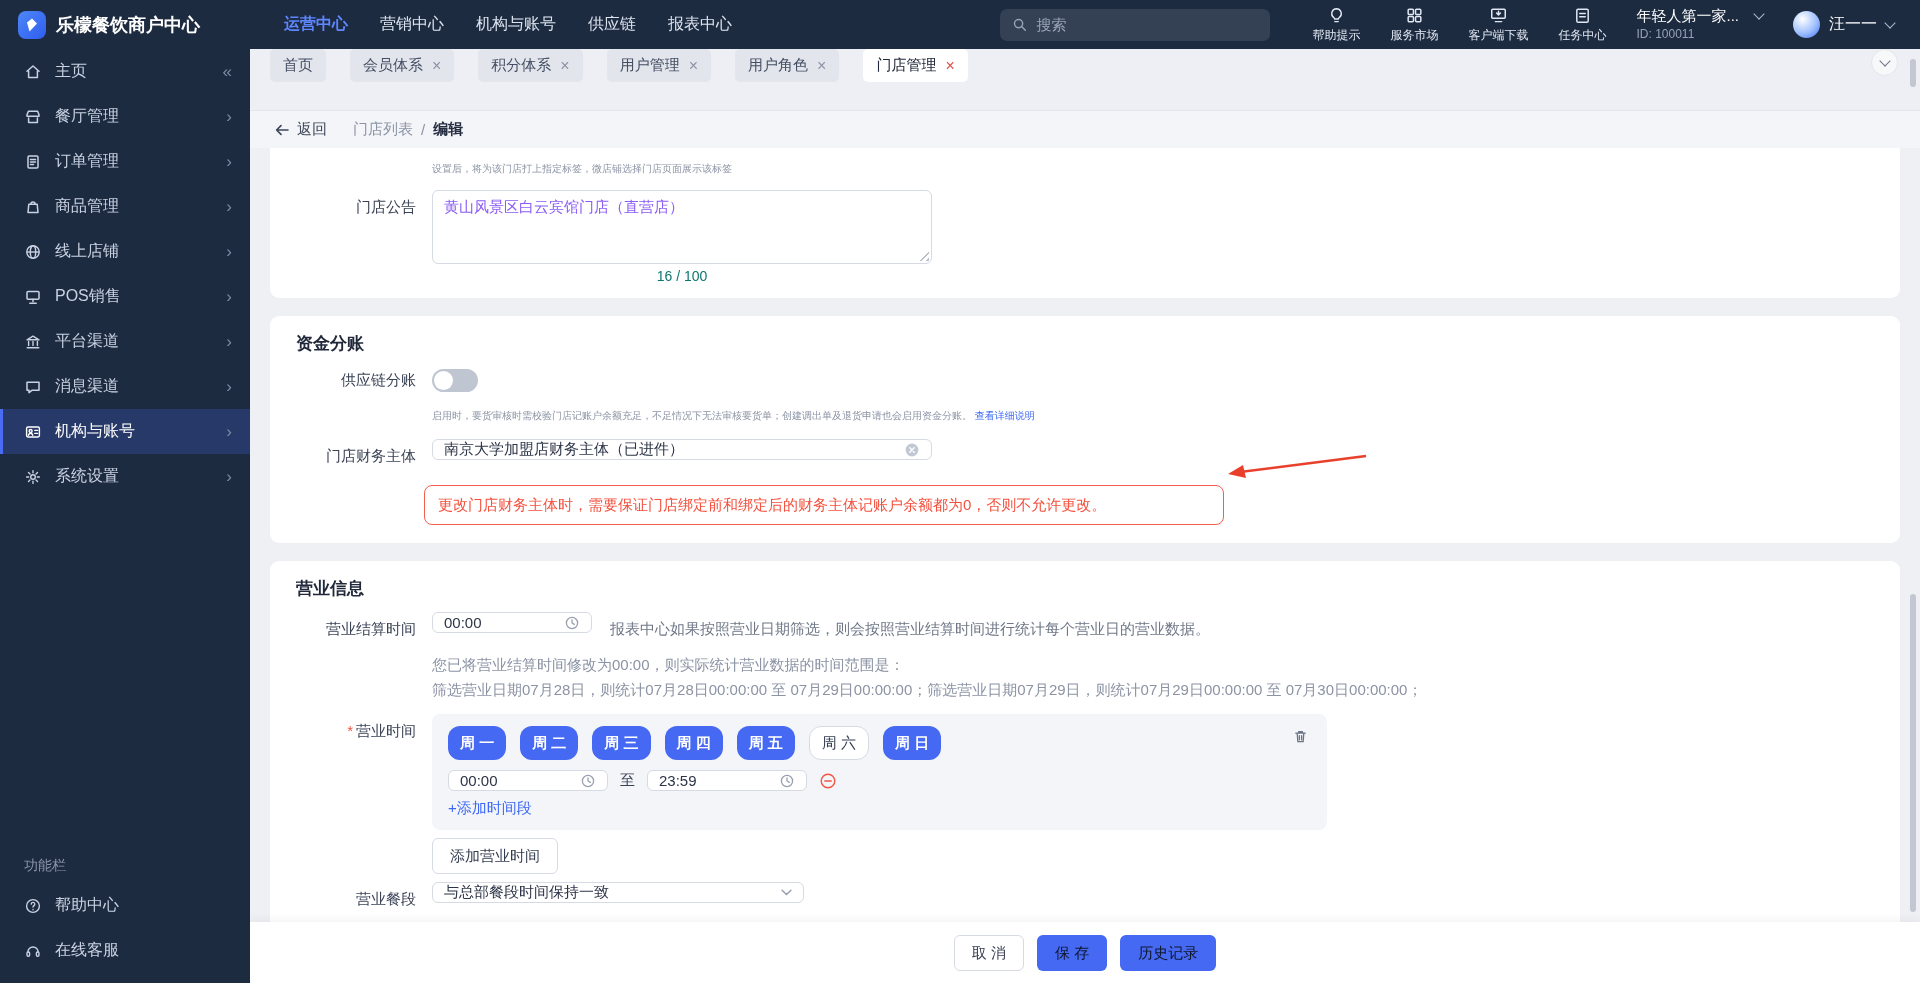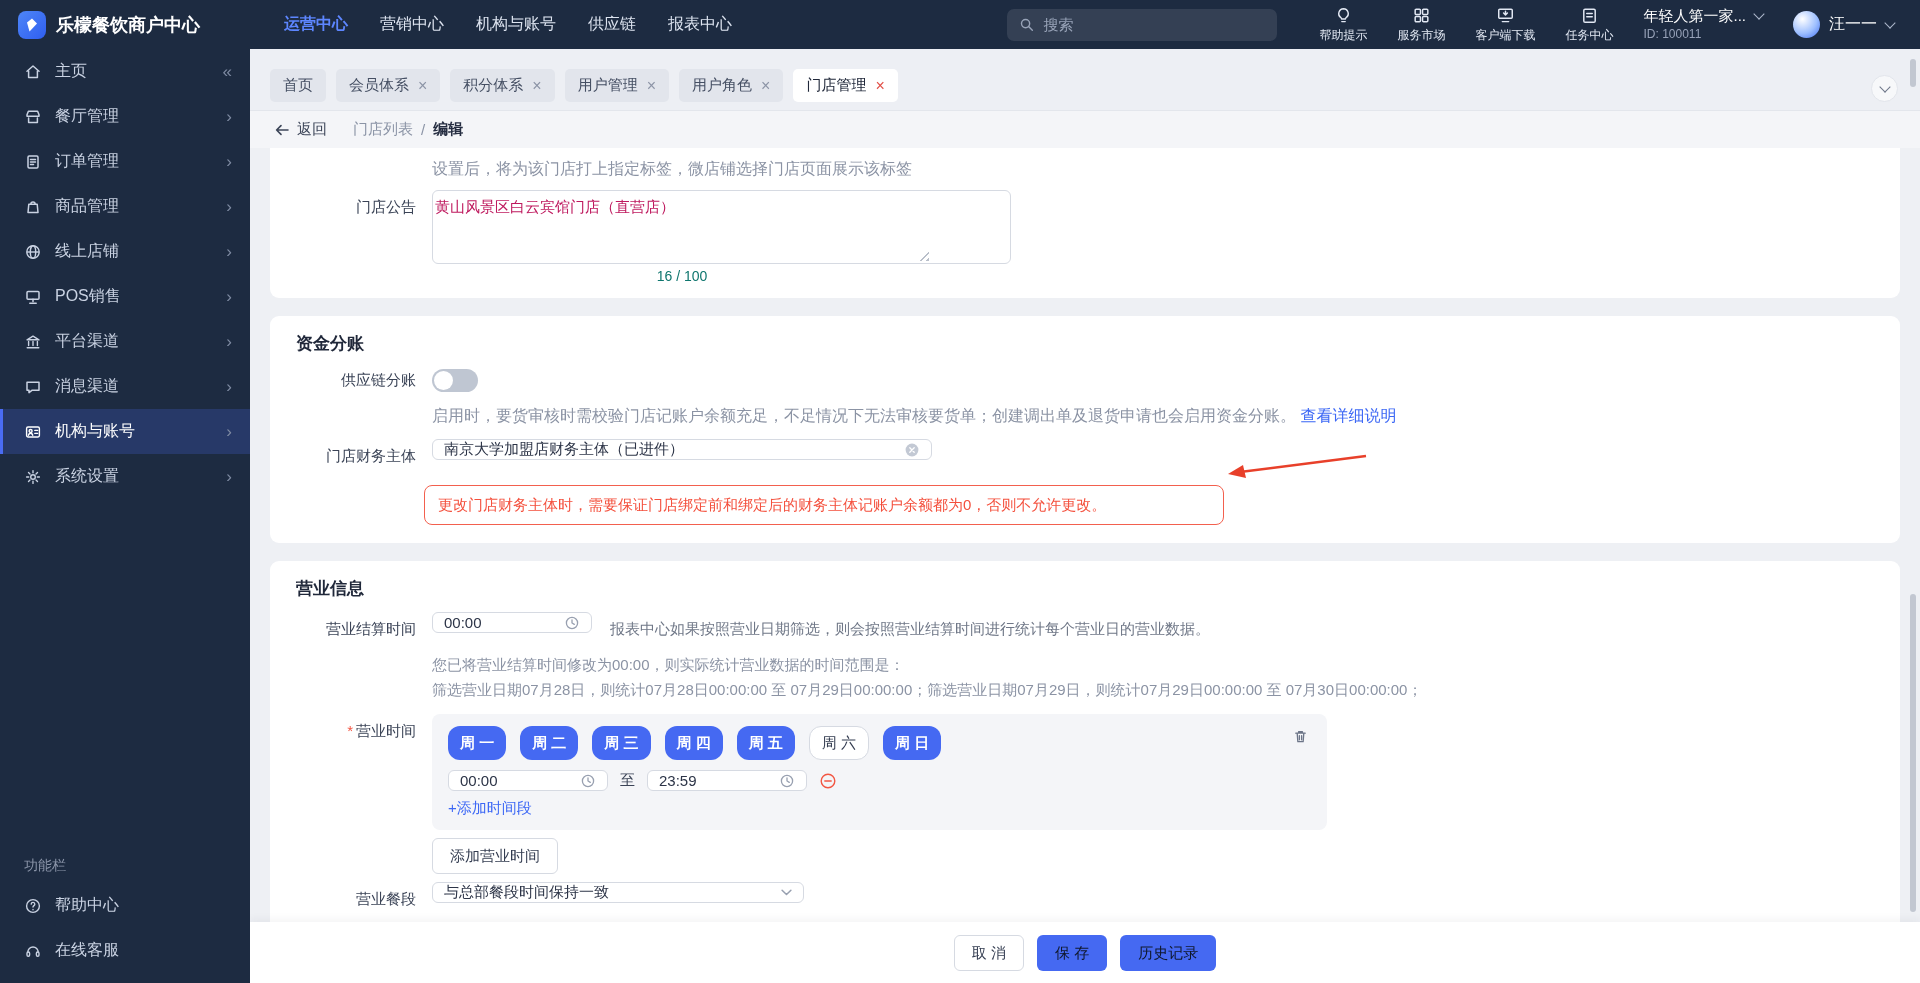--- a/index.html
+++ b/index.html
@@ -16,66 +16,66 @@
   .top-nav{display:flex;gap:32px;margin-left:34px}
   .nav-item{font-size:16px;color:#dde4f0;cursor:pointer;white-space:nowrap}
   .nav-item.active{color:#5d86ff;font-weight:bold}
   .search-box{margin-left:auto;width:270px;height:32px;background:rgba(255,255,255,.1);border-radius:7px;display:flex;align-items:center;padding:0 12px;gap:8px;color:#98a3b8}
   .search-box input{border:none;outline:none;background:transparent;color:#dfe5f2;font-size:15px;width:100%;font-family:inherit}
   .search-box input::placeholder{color:#98a3b8}
   .tools{display:flex;gap:30px;margin-left:42px}
   .tool{display:flex;flex-direction:column;align-items:center;gap:2px;color:#e2e8f3;cursor:pointer}
   .tool .t-label{font-size:12px;white-space:nowrap}
   .merchant{margin-left:30px;line-height:1.3;cursor:pointer}
-  .merchant .m-name{font-size:15px;color:#fff;display:flex;align-items:center;gap:9px;white-space:nowrap}
+  .merchant .m-name{font-size:15px;color:#fff;display:flex;align-items:center;gap:16px;white-space:nowrap}
   .merchant .m-id{font-size:12px;color:#97a2b8;margin-top:1px}
   .user{display:flex;align-items:center;gap:9px;margin:0 26px 0 30px;cursor:pointer}
   .avatar{width:27px;height:27px;border-radius:50%;background:radial-gradient(circle at 35% 30%,#ffffff,#9fc0ff 55%,#3f6df0)}
   .user .u-name{font-size:16px;color:#fff;white-space:nowrap}
   .chev{width:8px;height:8px;border-right:1.6px solid #aeb9cc;border-bottom:1.6px solid #aeb9cc;transform:rotate(45deg);margin-top:-4px}
 
   
   .sidebar{position:absolute;top:49px;left:0;width:250px;height:934px;background:#1d2b41;z-index:20}
   .side-item{height:45px;display:flex;align-items:center;gap:13px;padding:0 18px 0 24px;color:#c9d2e2;cursor:pointer;position:relative}
   .side-item .s-label{font-size:16px;flex:1;white-space:nowrap}
   .side-item .s-arrow{color:#7e8aa2;font-size:17px;line-height:1}
   .side-item.active{background:rgba(79,108,244,.22);color:#fff}
   .side-item.active::before{content:'';position:absolute;left:0;top:0;bottom:0;width:3px;background:#4a6cf3}
   .side-footer{position:absolute;left:0;bottom:10px;width:100%}
   .func-title{padding:0 24px;height:34px;display:flex;align-items:center;color:#8b95a9;font-size:14px}
 
   
   .main{position:absolute;left:250px;top:49px;width:1670px;height:934px;background:#eef0f4}
-  .tabbar{height:62px;background:#edeff4;display:flex;align-items:flex-end;padding:0 22px 8px 20px;gap:10px;border-bottom:1px solid #e3e6ec}
+  .tabbar{height:62px;background:#edeff4;display:flex;padding:0 22px 8px 20px;gap:24px;border-bottom:1px solid #e3e6ec}
   .tab{height:33px;display:flex;align-items:center;gap:9px;padding:0 13px;background:#e2e5ec;border-radius:5px;color:#454f63;font-size:15px;cursor:pointer;white-space:nowrap}
   .tab.active{background:#fff;color:#20283a}
   .tab-close{font-size:16px;color:#8c94a6;line-height:1;cursor:pointer}
   .tab.active .tab-close{color:#e25048}
   .tab-collapse{margin-left:auto;width:27px;height:27px;border-radius:50%;background:#f7f8fa;border:1px solid #e2e5eb;display:flex;align-items:center;justify-content:center;color:#6d7689;cursor:pointer}
   .crumbbar{height:37px;background:#f4f5f8;display:flex;align-items:center;padding:0 24px}
   .back{display:flex;align-items:center;gap:7px;color:#3c4558;cursor:pointer;font-size:15px}
   .crumb{margin-left:26px;color:#8b94a6;font-size:15px;display:flex;gap:8px;align-items:center}
   .crumb .cur{color:#252d41;font-weight:bold}
 
   .content{position:absolute;top:99px;left:0;width:100%;height:774px;overflow:hidden;padding:0 20px}
   .card{background:#fff;border-radius:9px;padding:16px 26px 18px;margin-bottom:18px}
   .card.first{margin-top:-36px;padding-top:46px;padding-bottom:14px}
   .card-title{font-size:17px;font-weight:bold;color:#20283a;margin-bottom:12px}
   .frow{display:flex;align-items:flex-start}
   .flabel{width:120px;flex:none;text-align:right;margin-right:16px;color:#3a4356;line-height:34px;font-size:15px;white-space:nowrap}
   .flabel.lh26{line-height:26px}
   .req-star{color:#f25643;margin-right:3px}
   .indent{margin-left:136px}
-  .hint{color:#8b93a4;font-size:16px;line-height:22px}
+  .hint{color:#8b93a4;font-size:10px;line-height:22px}
   .hint-dark{color:#6f7787;font-size:15px;line-height:34px;margin-left:18px}
   .desc{color:#8b93a4;font-size:15px;line-height:25px}
   .link{color:#3d68f5;cursor:pointer}
 
   .textarea-wrap{position:relative;width:500px}
-  textarea.box{width:579px;height:74px;border:1px solid #d6dae2;border-radius:6px;padding:7px 2px;font-family:inherit;font-size:15px;color:#be185d;resize:none;outline:none;background:#fff;display:block}
+  textarea.box{width:500px;height:74px;border:1px solid #d6dae2;border-radius:6px;padding:7px 11px;font-family:inherit;font-size:15px;color:#8b5cf6;resize:none;outline:none;background:#fff;display:block}
   .resize-grip{position:absolute;right:3px;bottom:3px;width:10px;height:10px;background:repeating-linear-gradient(135deg,transparent 0 3px,#b9bfca 3px 4.5px);clip-path:polygon(100% 0,100% 100%,0 100%)}
   .counter{margin-left:136px;width:500px;text-align:center;color:#0f766e;font-size:14px;margin-top:4px}
 
   .toggle{width:46px;height:23px;border-radius:12px;background:#bfc6d2;position:relative;cursor:pointer;margin-top:2px}
   .toggle .knob{position:absolute;top:2px;left:2px;width:19px;height:19px;background:#fff;border-radius:50%}
 
   .input-box{height:21px;border:1px solid #d6dae2;border-radius:6px;background:#fff;display:flex;align-items:center;padding:0 11px;font-size:15px;color:#2c3447;gap:8px}
   .input-box input{border:none;outline:none;background:transparent;font-family:inherit;font-size:15px;color:#2c3447;flex:1;min-width:0}
   .input-box .suffix{margin-left:auto;display:inline-flex;color:#98a0b0;cursor:pointer}
   .w500{width:500px}.w160{width:160px}.w372{width:372px}

